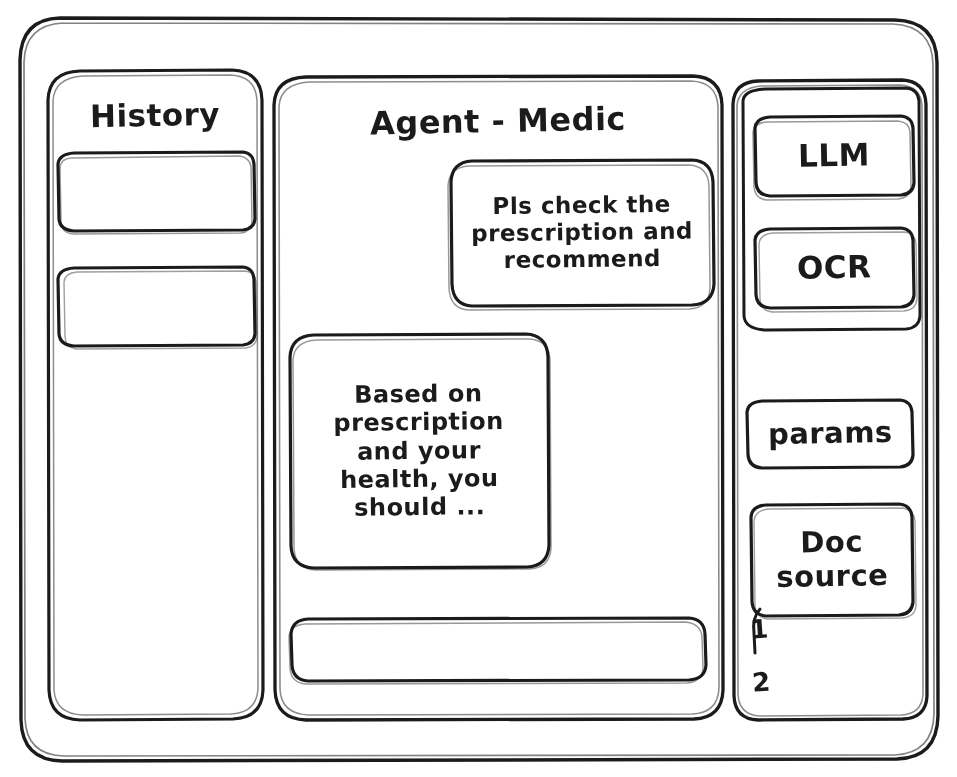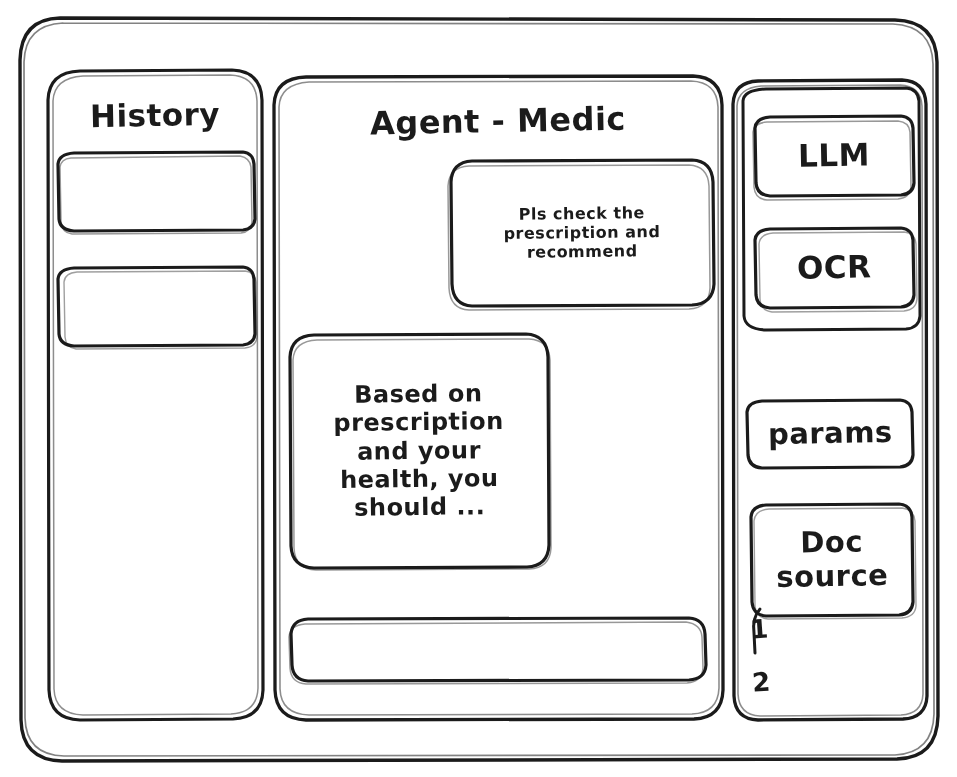--- a/index.html
+++ b/index.html
@@ -60,21 +60,21 @@
   .right-panel   { left: 734px; top: 80px;  width: 192px; height: 640px; }
   .tool-group    { left: 744px; top: 88px;  width: 174px; height: 240px; }
 
   
   .history-title { left: 48px;  top: 92px;  width: 214px; height: 46px; font-size: 31px; }
   .history-1     { left: 58px;  top: 152px; width: 194px; height: 78px; }
   .history-2     { left: 58px;  top: 267px; width: 194px; height: 78px; }
 
   
   .agent-title   { left: 286px; top: 98px;  width: 424px; height: 48px; font-size: 32px; }
-  .msg-user      { left: 452px; top: 160px; width: 260px; height: 146px; font-size: 16px;
+  .msg-user      { left: 452px; top: 160px; width: 260px; height: 146px; font-size: 23px;
                    padding: 8px 12px; }
   .msg-agent     { left: 290px; top: 334px; width: 258px; height: 234px; font-size: 24px;
                    padding: 10px 14px; }
   .composer      { left: 292px; top: 618px; width: 412px; height: 62px; }
 
   
   .tool-llm      { left: 756px; top: 116px; width: 156px; height: 78px; font-size: 31px; }
   .tool-ocr      { left: 756px; top: 228px; width: 156px; height: 78px; font-size: 31px; }
   .tool-params   { left: 748px; top: 400px; width: 164px; height: 66px; font-size: 29px; }
   .tool-doc      { left: 752px; top: 504px; width: 160px; height: 110px; font-size: 29px;

